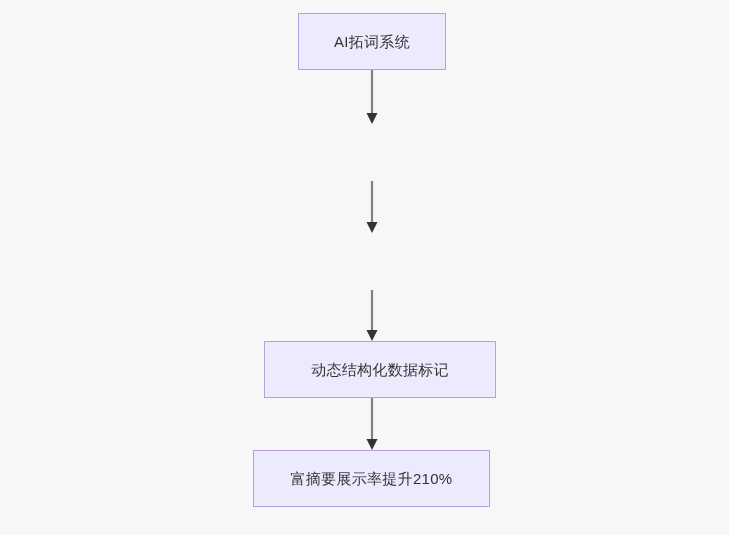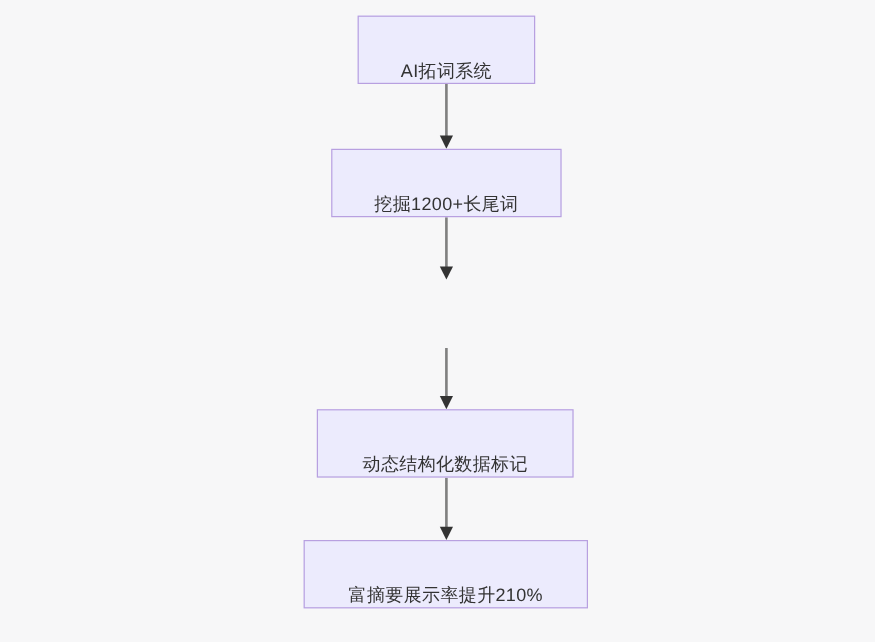--- a/index.html
+++ b/index.html
@@ -18,21 +18,21 @@
     width: 729px;
     height: 535px;
   }
   .node {
     position: absolute;
     box-sizing: border-box;
     background: #ecebfd;
     border: 1.4px solid #b8a0e0;
     color: #333333;
     display: flex;
-    align-items: flex-end;
+    align-items: center;
     justify-content: center;
     font-size: 15px;
     line-height: 1.2;
     letter-spacing: 0.3px;
     white-space: nowrap;
     border-radius: 0px;
   }
   .edge {
     position: absolute;
     width: 20px;
@@ -74,26 +74,23 @@
     <svg width="20" height="52" viewBox="0 0 20 52">
       <line x1="10" y1="0" x2="10" y2="43" stroke="#808080" stroke-width="2.2"></line>
       <polygon points="10,52 4.5,41 15.5,41" fill="#333333"></polygon>
     </svg>
   </div>
 
   <div class="node" style="left: 298px; top: 13px; width: 148px; height: 57px; background: rgb(236, 235, 253); border-color: rgb(184, 160, 224); color: rgb(51, 51, 51);">
     <span>AI拓词系统</span>
   </div>
 
-  <div class="node" style="left: 276px; top: 124px; width: 192px; height: 57px; background: rgb(236, 235, 253); border-color: rgb(184, 160, 224); color: rgb(51, 51, 51);">
-    <span>挖掘1200+长尾词</span>
-  </div>
 
 
-  <div class="node" style="left: 264px; top: 341px; width: 214px; height: 57px; background: rgb(236, 235, 253); border-color: rgb(184, 160, 224); color: rgb(51, 51, 51);">
+  <div class="node" style="left: 264px; top: 341px; width: 232px; height: 57px; background: rgb(236, 235, 253); border-color: rgb(184, 160, 224); color: rgb(51, 51, 51);">
     <span>动态结构化数据标记</span>
   </div>
 
   <div class="node" style="left: 253px; top: 450px; width: 237px; height: 57px; background: rgb(236, 235, 253); border-color: rgb(184, 160, 224); color: rgb(51, 51, 51);">
     <span>富摘要展示率提升210%</span>
   </div>
 
 </div>
 
 </body></html>

